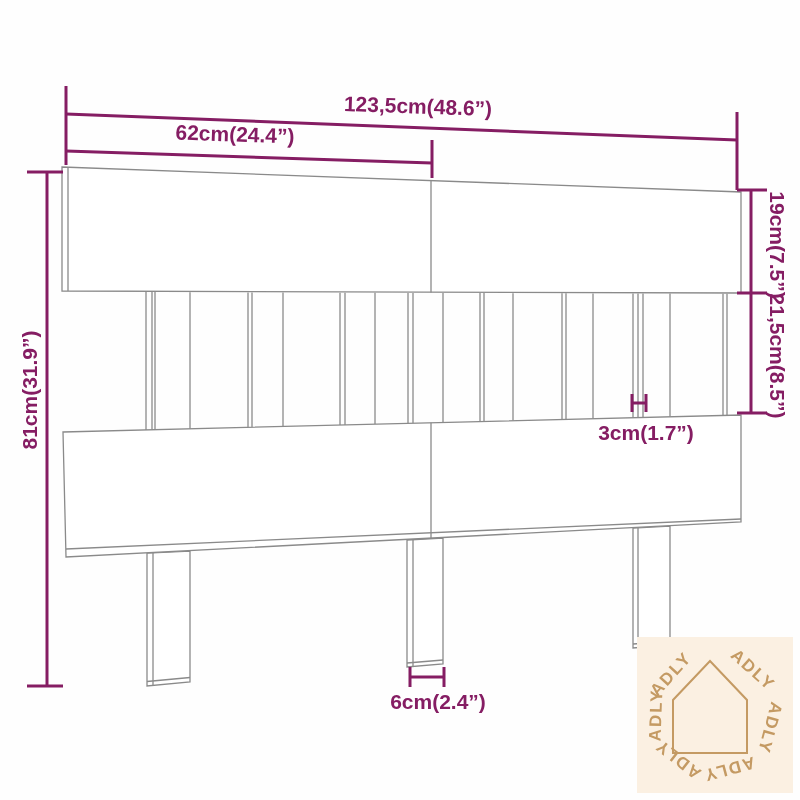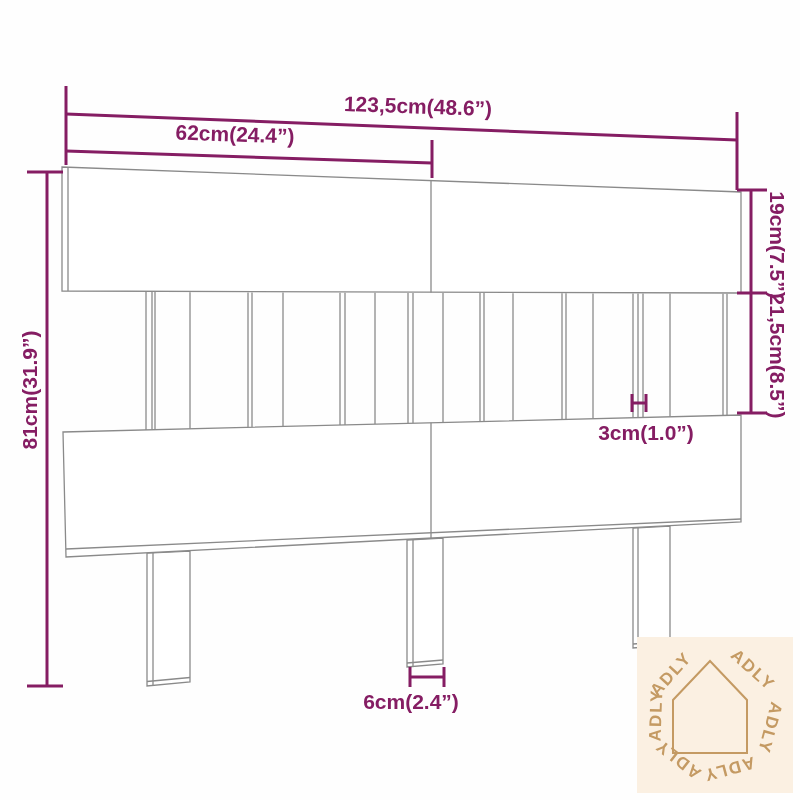--- a/index.html
+++ b/index.html
@@ -141,23 +141,23 @@
   <div class="dim-label rot2" style="left:418px;top:106px;">123,5cm(48.6”)</div>
 
   <div class="dim-label rot2" style="left:235px;top:134px;">62cm(24.4”)</div>
 
   <div class="dim-label rotccw" style="left:29px;top:390px;">81cm(31.9”)</div>
 
   <div class="dim-label rotcw" style="left:777px;top:245px;">19cm(7.5”)</div>
 
   <div class="dim-label rotcw" style="left:777px;top:356px;">21,5cm(8.5”)</div>
 
-  <div class="dim-label" style="left:646px;top:432px;">3cm(1.0”)</div>
+  <div class="dim-label" style="left:646px;top:432px;">3cm(1.7”)</div>
 
-  <div class="dim-label" style="left:411px;top:701px;">6cm(2.4”)</div>
+  <div class="dim-label" style="left:438px;top:701px;">6cm(2.4”)</div>
 
   <span class="wm-text" style="left:671px;top:674px;transform:translate(-50%,-50%) rotate(-48deg);">ADLY</span>
   <span class="wm-text" style="left:753px;top:670px;transform:translate(-50%,-50%) rotate(42deg);">ADLY</span>
   <span class="wm-text" style="left:770px;top:728px;transform:translate(-50%,-50%) rotate(105deg);">ADLY</span>
   <span class="wm-text" style="left:729px;top:769px;transform:translate(-50%,-50%) rotate(165deg);">ADLY</span>
   <span class="wm-text" style="left:678px;top:759px;transform:translate(-50%,-50%) rotate(218deg);">ADLY</span>
   <span class="wm-text" style="left:656px;top:715px;transform:translate(-50%,-50%) rotate(272deg);">ADLY</span>
 
 </div>
 

